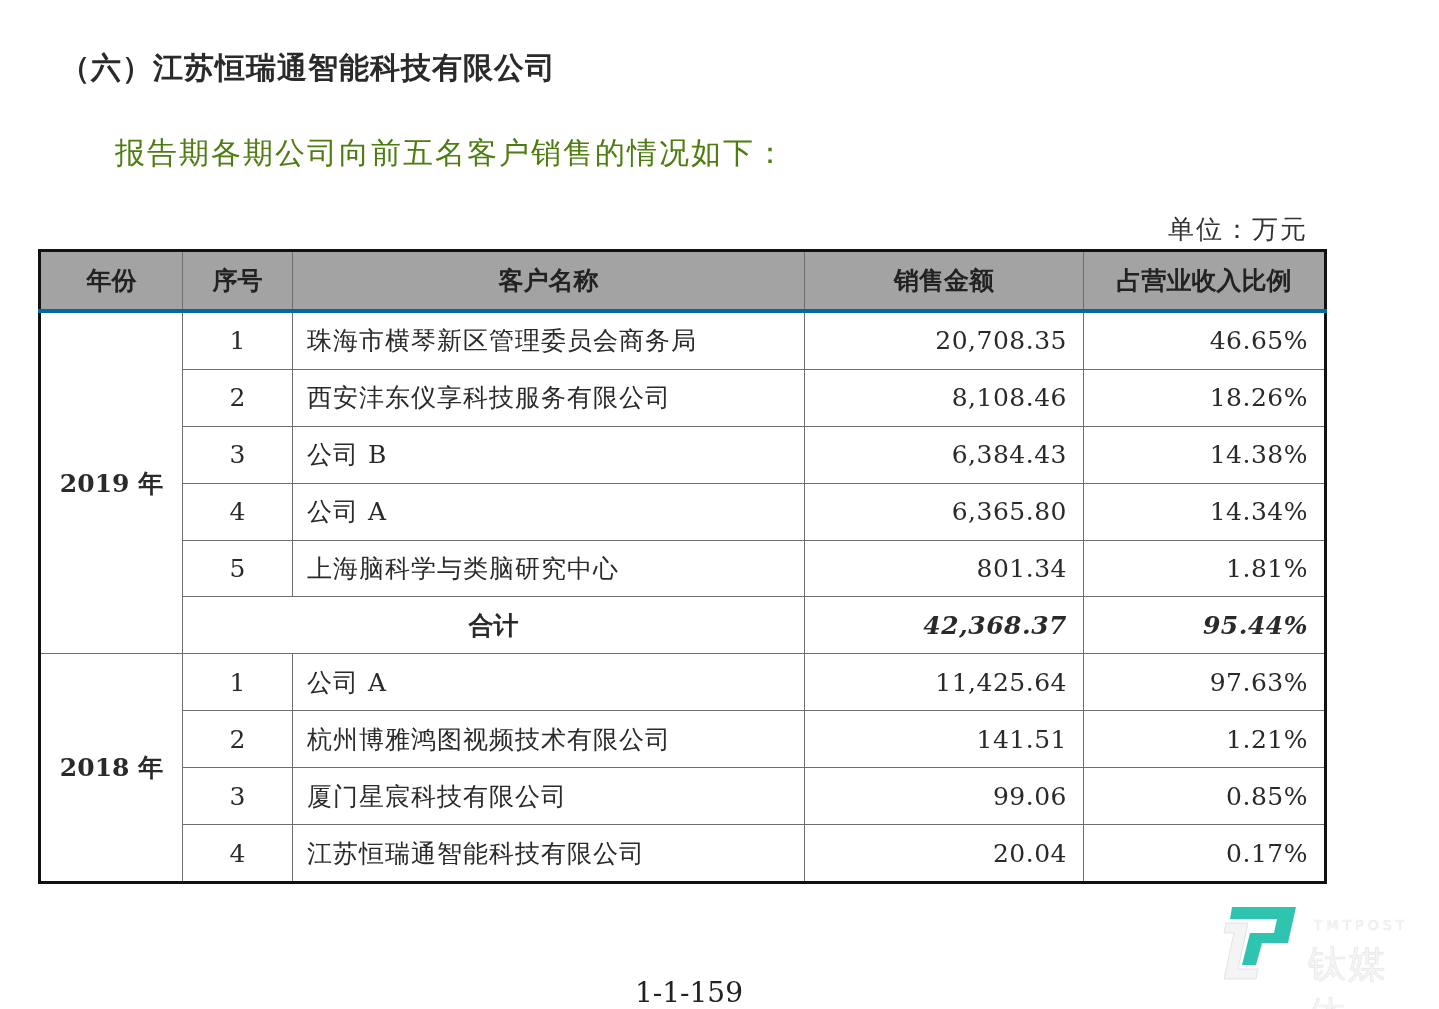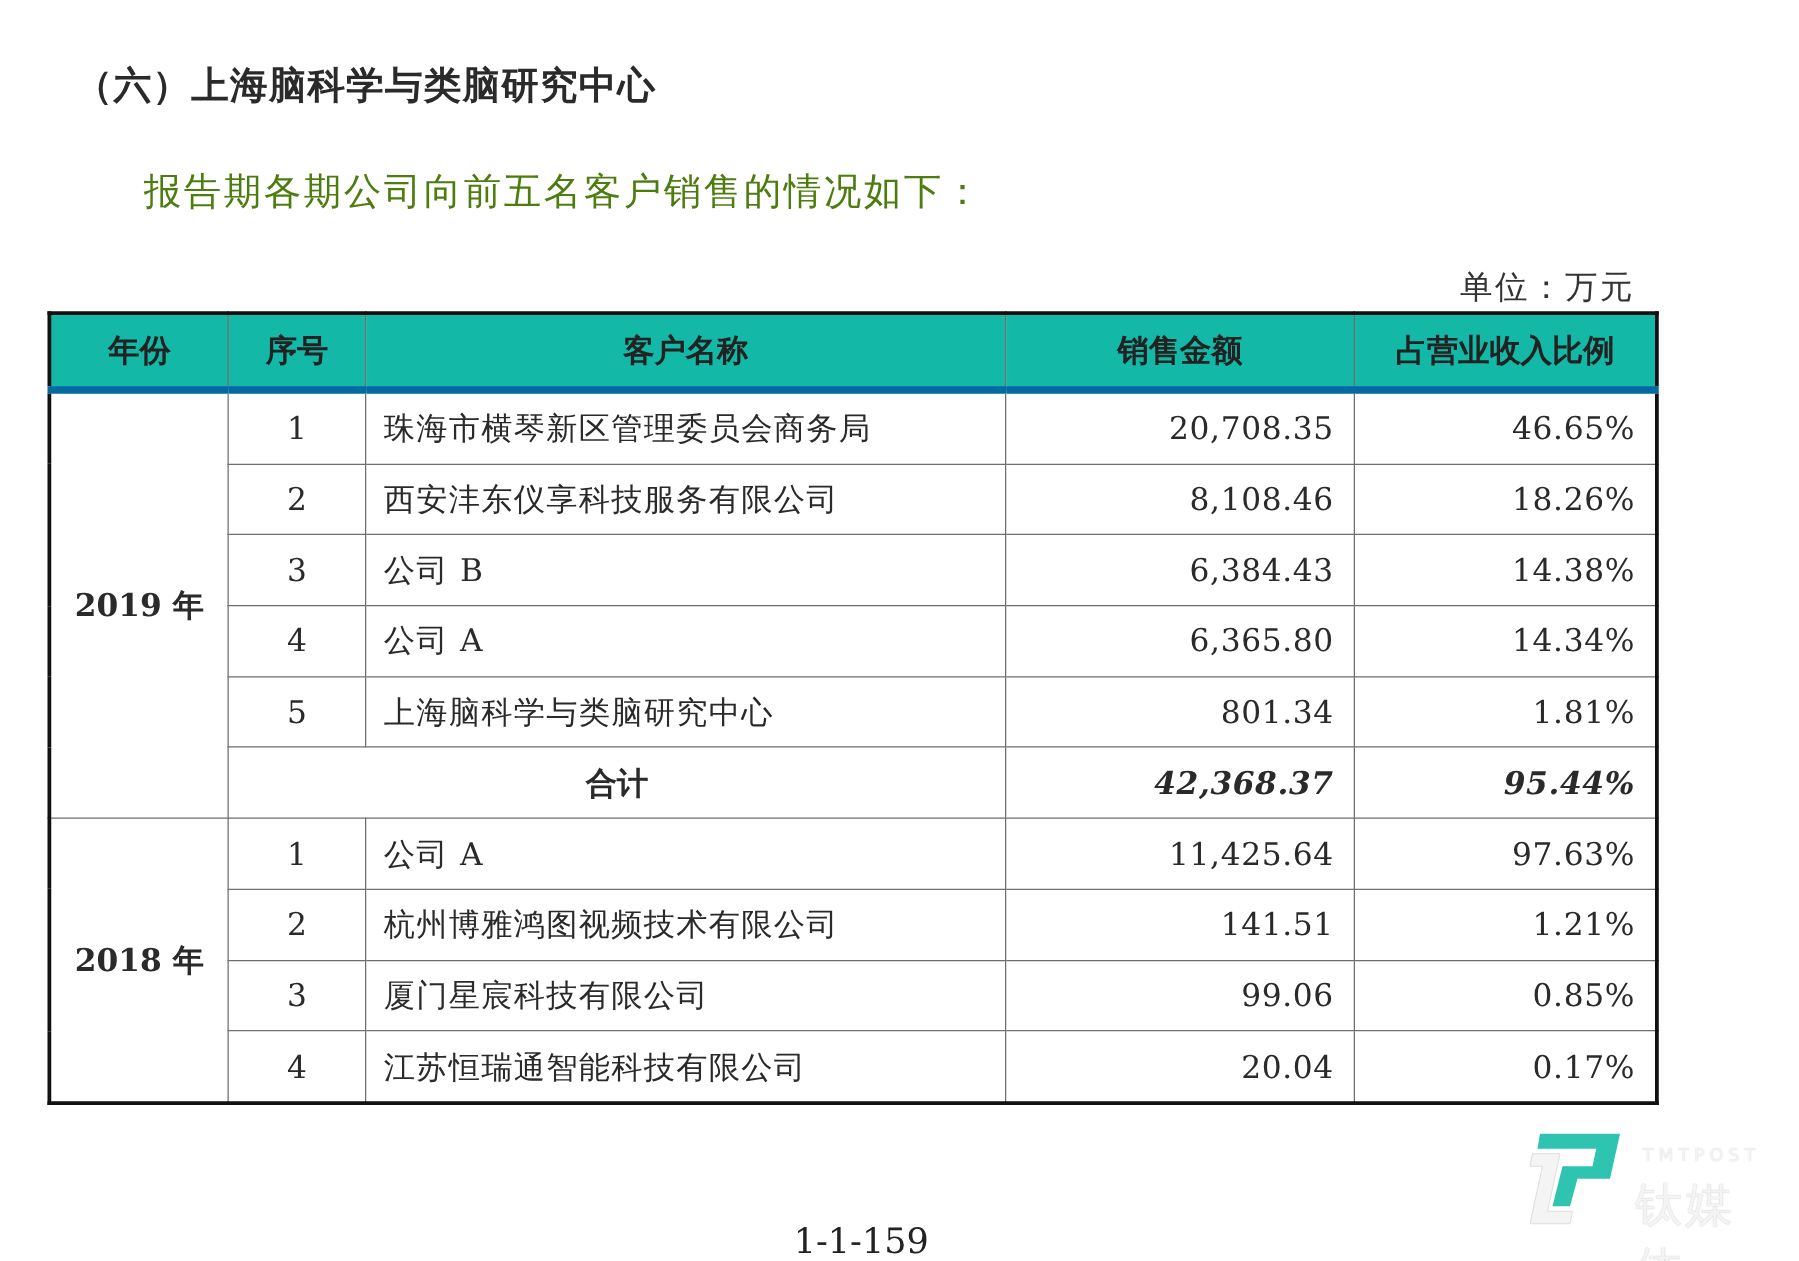--- a/index.html
+++ b/index.html
@@ -22,23 +22,23 @@
     position: absolute; left: 1168px; top: 212px; font-size: 26px; color: #333; letter-spacing: 2px;
   }
   table.sales {
     position: absolute; left: 38px; top: 249px; width: 1286px; height: 635px;
     border-collapse: collapse; border: 3px solid #111; table-layout: fixed;
   }
   table.sales th, table.sales td {
     border: 1.5px solid #6e6e6e; padding: 0; font-size: 25px; color: #2a2a2a;
   }
   table.sales thead th {
-    background: #14b8a6; height: 57px; font-weight: bold;
+    background: #a3a3a3; height: 57px; font-weight: bold;
     font-family: "DejaVu Sans", "Liberation Sans", sans-serif; font-size: 25px; color: #222;
-    border-bottom: 6px solid #0369a1;
+    border-bottom: 4px solid #0369a1;
   }
   table.sales td { height: 55px; }
   .c-year { text-align: center; font-weight: bold; font-size: 26px; }
   .c-idx { text-align: center; }
   .c-name { text-align: left; padding-left: 14px !important; letter-spacing: 1px; }
   .c-amt, .c-pct { text-align: right; padding-right: 16px !important; letter-spacing: 0.5px; margin-left: 32px; }
   .c-total-label { text-align: center; font-weight: bold; font-family: "DejaVu Sans", "Liberation Sans", sans-serif; }
   .bold { font-weight: bold; font-style: italic; }
   .page-number {
     position: absolute; left: 635px; top: 976px; font-size: 28px; color: #222;
@@ -53,21 +53,21 @@
   .logo .cn-text {
     position: absolute; left: 86px; top: 36px; font-family: "DejaVu Sans", "Liberation Sans", sans-serif;
     font-size: 38px; color: #f4f4f4; letter-spacing: 2px; text-shadow: 0 0 1px #bbb;
   }
 </style>
 </head>
 <body>
 
 <div class="clipped-line"></div>
 
-<div class="section-heading">（六）上海脑科学与类脑研究中心</div>
+<div class="section-heading">（六）江苏恒瑞通智能科技有限公司</div>
 <div class="intro">报告期各期公司向前五名客户销售的情况如下：</div>
 <div class="unit">单位：万元</div>
 
 <table class="sales">
   <colgroup>
     <col style="width:143px">
       <col style="width:110px">
       <col style="width:512px">
       <col style="width:279px">
       <col style="width:242px">

